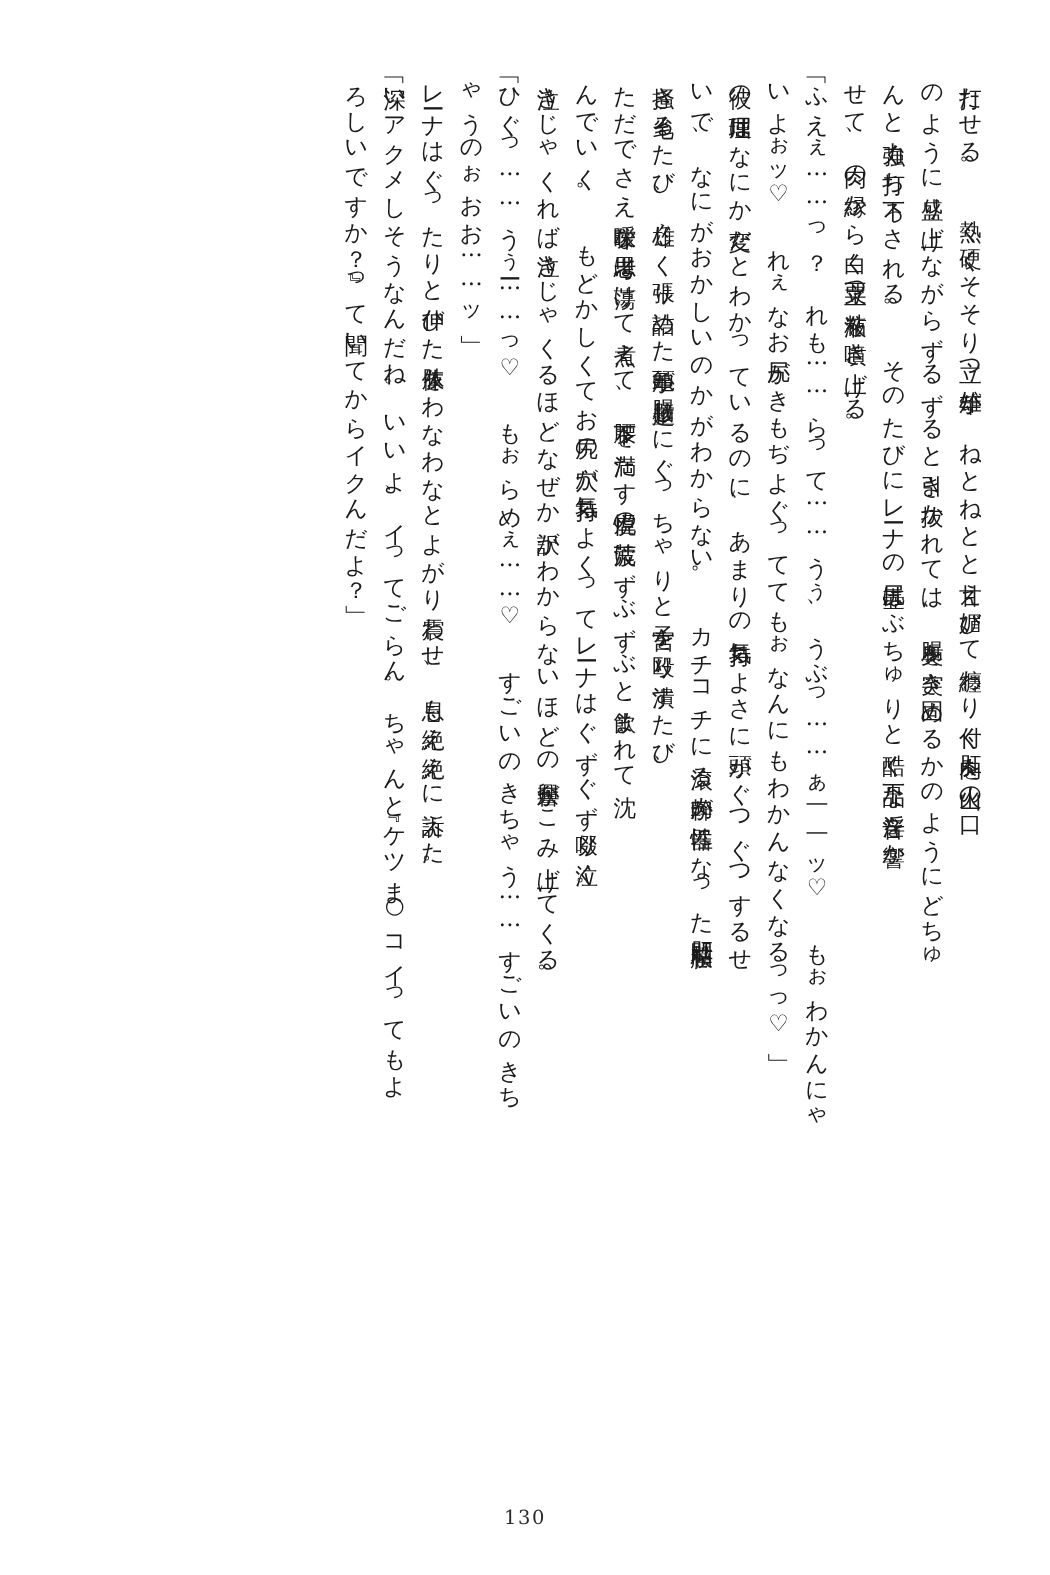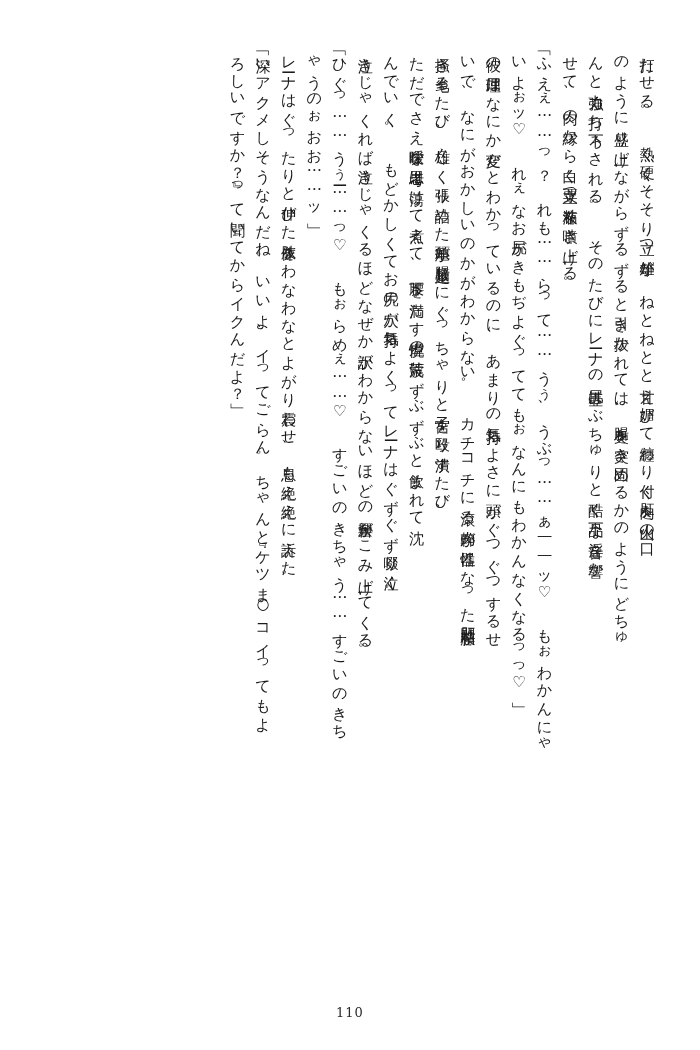--- a/index.html
+++ b/index.html
@@ -83,15 +83,15 @@
     <div class="tcol">ただでさえ曖昧な思考は蕩けて煮えて、腰下を満たす虐悦の荒波にずぶずぶと飲まれて沈</div>
     <div class="tcol">んでいく。　もどかしくてお尻の穴が気持ちよくってレーナはぐずぐず啜り泣く。</div>
     <div class="tcol">泣きじゃくれば泣きじゃくるほどなぜか訳がわからないほどの興奮がこみ上げてくる。</div>
     <div class="tcol">「ひぐっ……うぅー……っ♡　もぉらめぇ……♡　すごいのきちゃう……すごいのきち</div>
     <div class="tcol">ゃうのぉおお……ッ」</div>
     <div class="tcol">レーナはぐったりと伸びた肢体をわなわなとよがり震わせ、息も絶え絶えに訴えた。</div>
     <div class="tcol">「深いアクメしそうなんだね。いいよ、イってごらん。ちゃんと『ケツま○コイってもよ</div>
     <div class="tcol">ろしいですか？』って聞いてからイクんだよ？」</div>
   </div>
 
-  <div class="page-number">110</div>
+  <div class="page-number">130</div>
 
 </div>
 
 </body></html>

